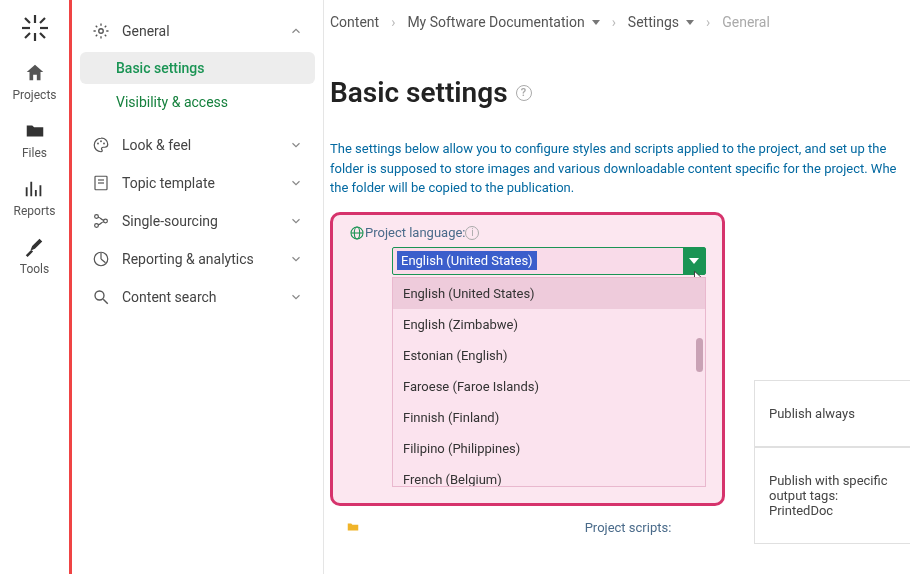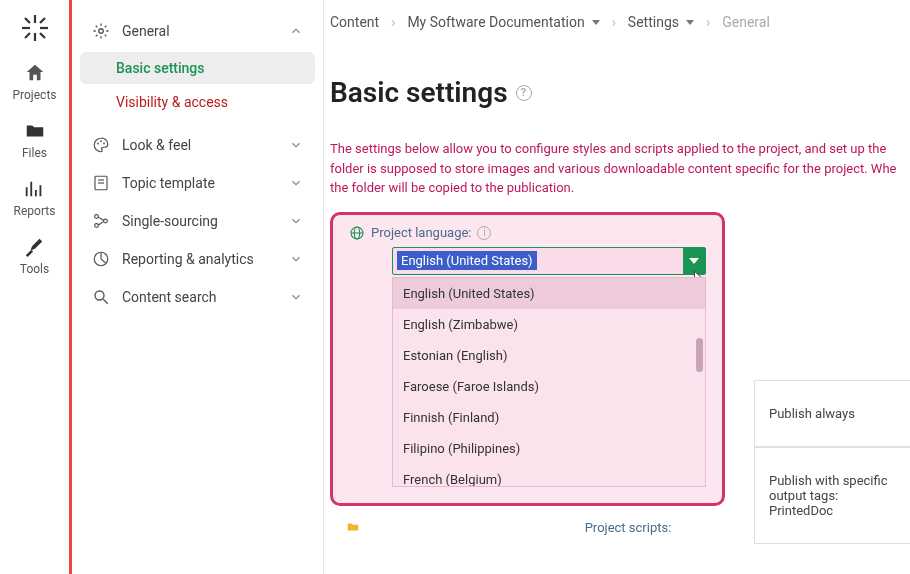--- a/index.html
+++ b/index.html
@@ -6,33 +6,33 @@
 body { font-family: -apple-system, "Segoe UI", Roboto, Arial, sans-serif; font-size: 14px; color: #333; background: #fff; overflow: hidden; }
 .app { display: flex; height: 574px; width: 910px; }
 .rail { width: 72px; border-right: 3px solid #ef4444; display: flex; flex-direction: column; align-items: center; padding-top: 12px; gap: 18px; }
 .rail-logo { width: 32px; height: 32px; display:flex; align-items:center; justify-content:center; }
 .rail-item { display:flex; flex-direction:column; align-items:center; gap:4px; cursor:pointer; color:#555; font-size:12px; }
 .rail-item svg { width:22px; height:22px; }
 .sidebar { width: 252px; border-right: 1px solid #e5e5e5; padding: 12px 8px; }
 .side-row { display:flex; align-items:center; justify-content:space-between; padding:10px 12px; border-radius:6px; cursor:pointer; color:#444; }
 .side-row .lbl { display:flex; align-items:center; gap:12px; }
 .side-row svg.ic { width:18px; height:18px; }
-.side-sub { padding:8px 12px 8px 36px; border-radius:6px; cursor:pointer; color:#b91c1c; margin:2px 0;}
+.side-sub { padding:8px 12px 8px 36px; border-radius:6px; cursor:pointer; color:#15803d; margin:2px 0;}
 .side-sub.active { background:#ededed; color:#1a9454; font-weight:500; }
 .chev { width:14px; height:14px; }
 .main { flex:1; padding: 14px 0 0 0; overflow:hidden; position:relative;}
 .crumbs { display:flex; align-items:center; gap:12px; color:#555; padding: 0 0 0 6px; font-size:14px;}
 .crumbs .sep { color:#bbb; }
 .crumbs .dim { color:#aaa; }
 .crumbs .item { cursor:pointer; display:inline-flex; align-items:center; gap:4px;}
 h1.page-title { font-size:28px; font-weight:600; padding: 46px 0 0 6px; display:flex; align-items:center; gap:8px; color:#222;}
 .help-circ { width:16px; height:16px; border:1.5px solid #aaa; border-radius:50%; font-size:11px; color:#aaa; display:inline-flex; align-items:center; justify-content:center;}
-.desc { color:#be185d; font-size:13px; line-height:1.5; padding: 30px 0 0 6px; }
+.desc { color:#0369a1; font-size:13px; line-height:1.5; padding: 30px 0 0 6px; }
 .highlight-box { margin: 14px 0 14px 0; border: 3px solid #d6336c; border-radius:10px; padding: 10px 16px 16px; background:#fce7f0; position:relative; width:395px; margin-left:6px;}
-.field-label { display:flex; align-items:center; gap:6px; color:#4a6b8a; font-size:13px; margin-bottom:6px;}
+.field-label { display:flex; align-items:center; color:#4a6b8a; font-size:13px; margin-bottom:6px;}
 .field-label svg { width:16px; height:16px; }
 .info-ic { width:14px; height:14px; border:1px solid #aaa; border-radius:50%; font-size:10px; color:#aaa; display:inline-flex; align-items:center; justify-content:center;}
 .combo { position:relative;padding-left:43px; }
 .combo-input { width:100%; display:flex; align-items:center; justify-content:space-between; border:1.5px solid #1a9454; background:#f9dbe9; border-radius:2px; }
 .combo-input .sel { background:#3b5ecb; color:#fff; padding:2px 4px; margin:3px 4px; font-size:13px;}
 .combo-btn { background:#1a9454; width:22px; height:26px; display:flex; align-items:center; justify-content:center; position:relative;}
 .combo-btn::after { content:""; border-left:5px solid transparent; border-right:5px solid transparent; border-top:6px solid #fff; }
 .cursor-ic { position:absolute; right:-2px; top:22px; width:18px; height:18px; pointer-events:none;}
 .dropdown { background:#fbe3ee; border:1px solid #e9b8ce; margin-top:2px; max-height:210px; overflow:hidden; position:relative;}
 .dropdown-item { padding:8px 10px; font-size:13px; color:#333; cursor:pointer; }

